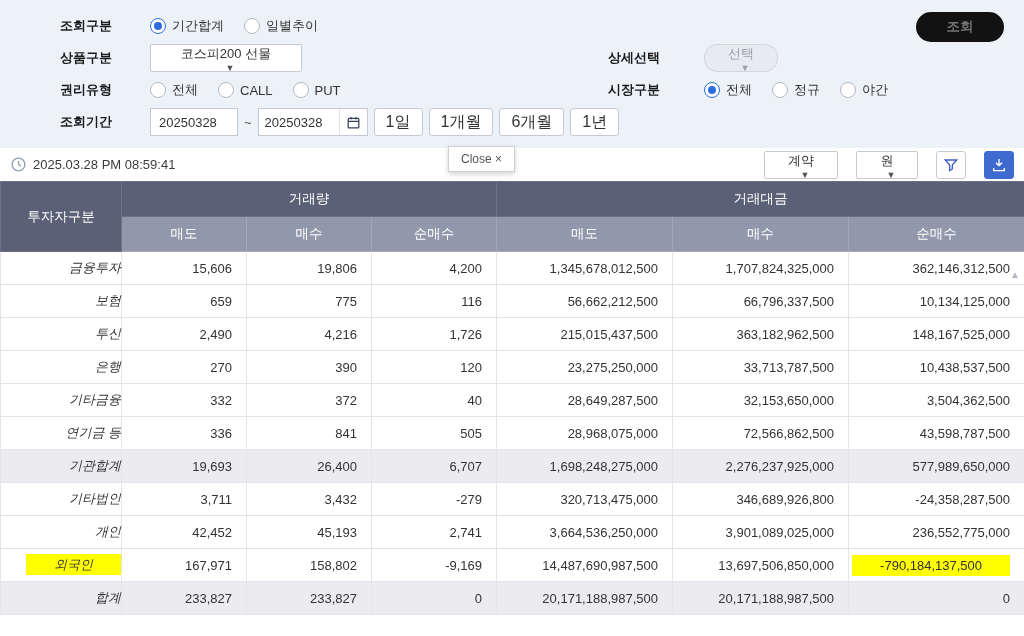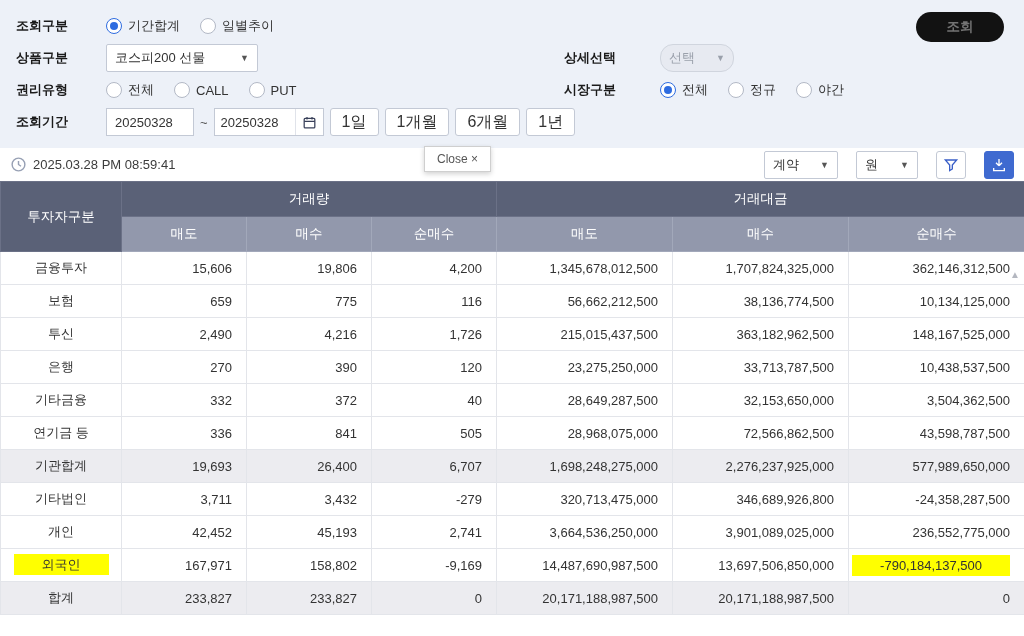--- a/index.html
+++ b/index.html
@@ -5,32 +5,32 @@
   * { box-sizing: border-box; margin: 0; padding: 0; }
   html,body { width:1024px; height:636px; }
   body {
     font-family: "Liberation Sans", "DejaVu Sans", sans-serif;
     background:#fff; color:#222; overflow:hidden; position:relative;
     font-size:13px;
   }
 
   
   .filter-panel { background:#edf1f8; padding:10px 16px 8px 16px; position:relative; height:148px; }
-  .frow { display:flex; align-items:center; height:32px; position:relative; }
+  .frow { display:flex; align-items:center; height:32px; position:relative;margin-left:44px; }
   .flabel { width:90px; font-weight:bold; font-size:13px; color:#1b1b1b; }
   .fright { position:absolute; left:548px; top:0; height:32px; display:flex; align-items:center; }
   .fright .flabel { width:96px; }
 
   .radio { display:inline-flex; align-items:center; margin-right:20px; cursor:pointer; color:#333; }
   .rdot { width:16px; height:16px; border-radius:50%; border:1px solid #b3b9c6; background:#fff; margin-right:6px; position:relative; }
   .radio.on .rdot { border-color:#2e6ce0; }
   .radio.on .rdot::after { content:""; position:absolute; left:3px; top:3px; right:3px; bottom:3px; border-radius:50%; background:#2e6ce0; }
 
   .selectbox { height:28px; background:#fff; border:1px solid #c3c9d5; border-radius:2px;
-    display:inline-flex; align-items:center; justify-content:space-between; padding:0 8px; color:#333; cursor:pointer; }
+    display:inline-flex; align-items:center; padding:0 0; color:#333; cursor:pointer;flex-direction:column; }
   .selectbox .chev { font-size:9px; color:#555; margin-left:8px; }
   .selectbox.product { width:152px; }
   .selectbox.disabled { width:74px; background:#e7eaf1; color:#9aa0ab; border-color:#d0d5de;border-radius:13px; }
   .selectbox.disabled .chev { color:#9aa0ab; }
 
   .search-btn { position:absolute; top:12px; right:20px; width:88px; height:30px; background:#121212; color:#737373;
     border:none; border-radius:16px; font-size:13.5px; font-weight:bold; cursor:pointer; font-family:inherit; }
 
   .dateinput { width:88px; height:28px; border:1px solid #c3c9d5; background:#fff; padding:0 8px; font-size:13px;
     color:#333; font-family:inherit; }
@@ -44,31 +44,31 @@
   
   .toolbar { height:33px; display:flex; align-items:center; padding:0 10px; position:relative; background:#fff; }
   .timestamp { margin-left:6px; color:#3c3c3c; font-size:13px; }
   .tb-right { margin-left:auto; display:flex; align-items:center; gap:18px; }
   .unit-select { width:74px; height:28px; }
   .unit-select.small { width:62px; }
   .icon-btn { width:30px; height:28px; border:1px solid #c3c9d5; background:#fff; border-radius:3px;
     display:flex; align-items:center; justify-content:center; cursor:pointer; }
   .icon-btn.blue { background:#3f6ad0; border-color:#3f6ad0; }
 
-  .close-tip { position:absolute; left:424px; top:146px; z-index:9; background:#fff; border:1px solid #cfcfcf;
+  .close-tip { position:absolute; left:448px; top:146px; z-index:9; background:#fff; border:1px solid #cfcfcf;
     box-shadow:0 2px 5px rgba(0,0,0,.18); padding:5px 12px; font-size:12px; color:#555; cursor:pointer; }
 
   
   .table-wrap { position:relative; }
   table { width:1024px; border-collapse:collapse; table-layout:fixed; }
   th { font-weight:normal; color:#fff; font-size:13.5px; }
   .h-main { background:#5a6177; height:35px; border:1px solid #6b7187; }
   .subhead th { background:#9298ac; height:35px; border:1px solid #a2a8ba; }
   tbody td { height:33px; border:1px solid #e3e5ea; font-size:13px; color:#333; background:#fff; }
-  tbody td.name { text-align:center; }
+  tbody td.name { text-align:right;font-style:italic; }
   tbody td.num { text-align:right; padding-right:14px; }
   tr.subtotal td { background:#ececf0; }
   .marker { background:#ffff00; padding:3px 28px; }
   .scroll-up { position:absolute; right:4px; top:88px; color:#b4b7c0; font-size:10px; cursor:pointer; }
 </style>
 </head>
 <body>
 
 <div class="filter-panel">
 
@@ -219,21 +219,21 @@
           <td class="num"><span>1,345,678,012,500</span></td>
           <td class="num"><span>1,707,824,325,000</span></td>
           <td class="num"><span>362,146,312,500</span></td>
         </tr>
         <tr>
           <td class="name"><span>보험</span></td>
           <td class="num"><span>659</span></td>
           <td class="num"><span>775</span></td>
           <td class="num"><span>116</span></td>
           <td class="num"><span>56,662,212,500</span></td>
-          <td class="num"><span>38,136,774,500</span></td>
+          <td class="num"><span>66,796,337,500</span></td>
           <td class="num"><span>10,134,125,000</span></td>
         </tr>
         <tr>
           <td class="name"><span>투신</span></td>
           <td class="num"><span>2,490</span></td>
           <td class="num"><span>4,216</span></td>
           <td class="num"><span>1,726</span></td>
           <td class="num"><span>215,015,437,500</span></td>
           <td class="num"><span>363,182,962,500</span></td>
           <td class="num"><span>148,167,525,000</span></td>

